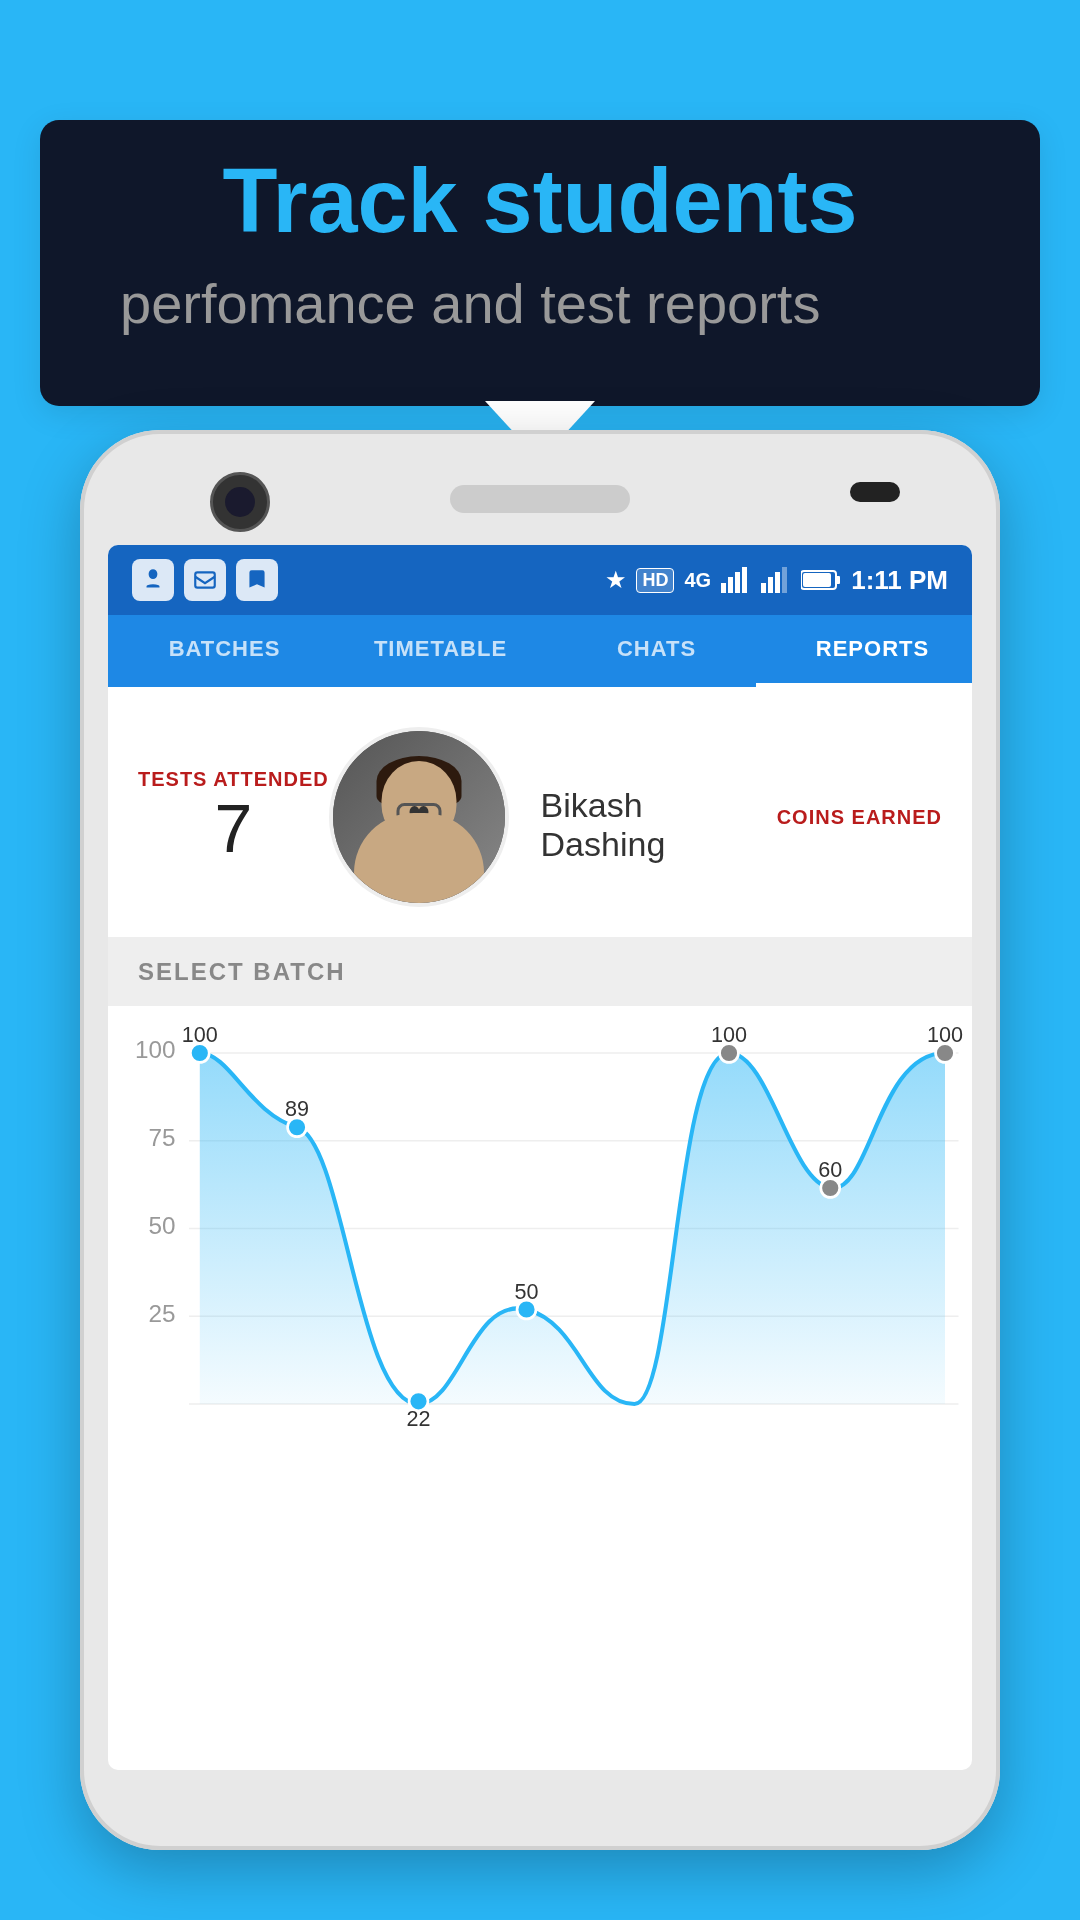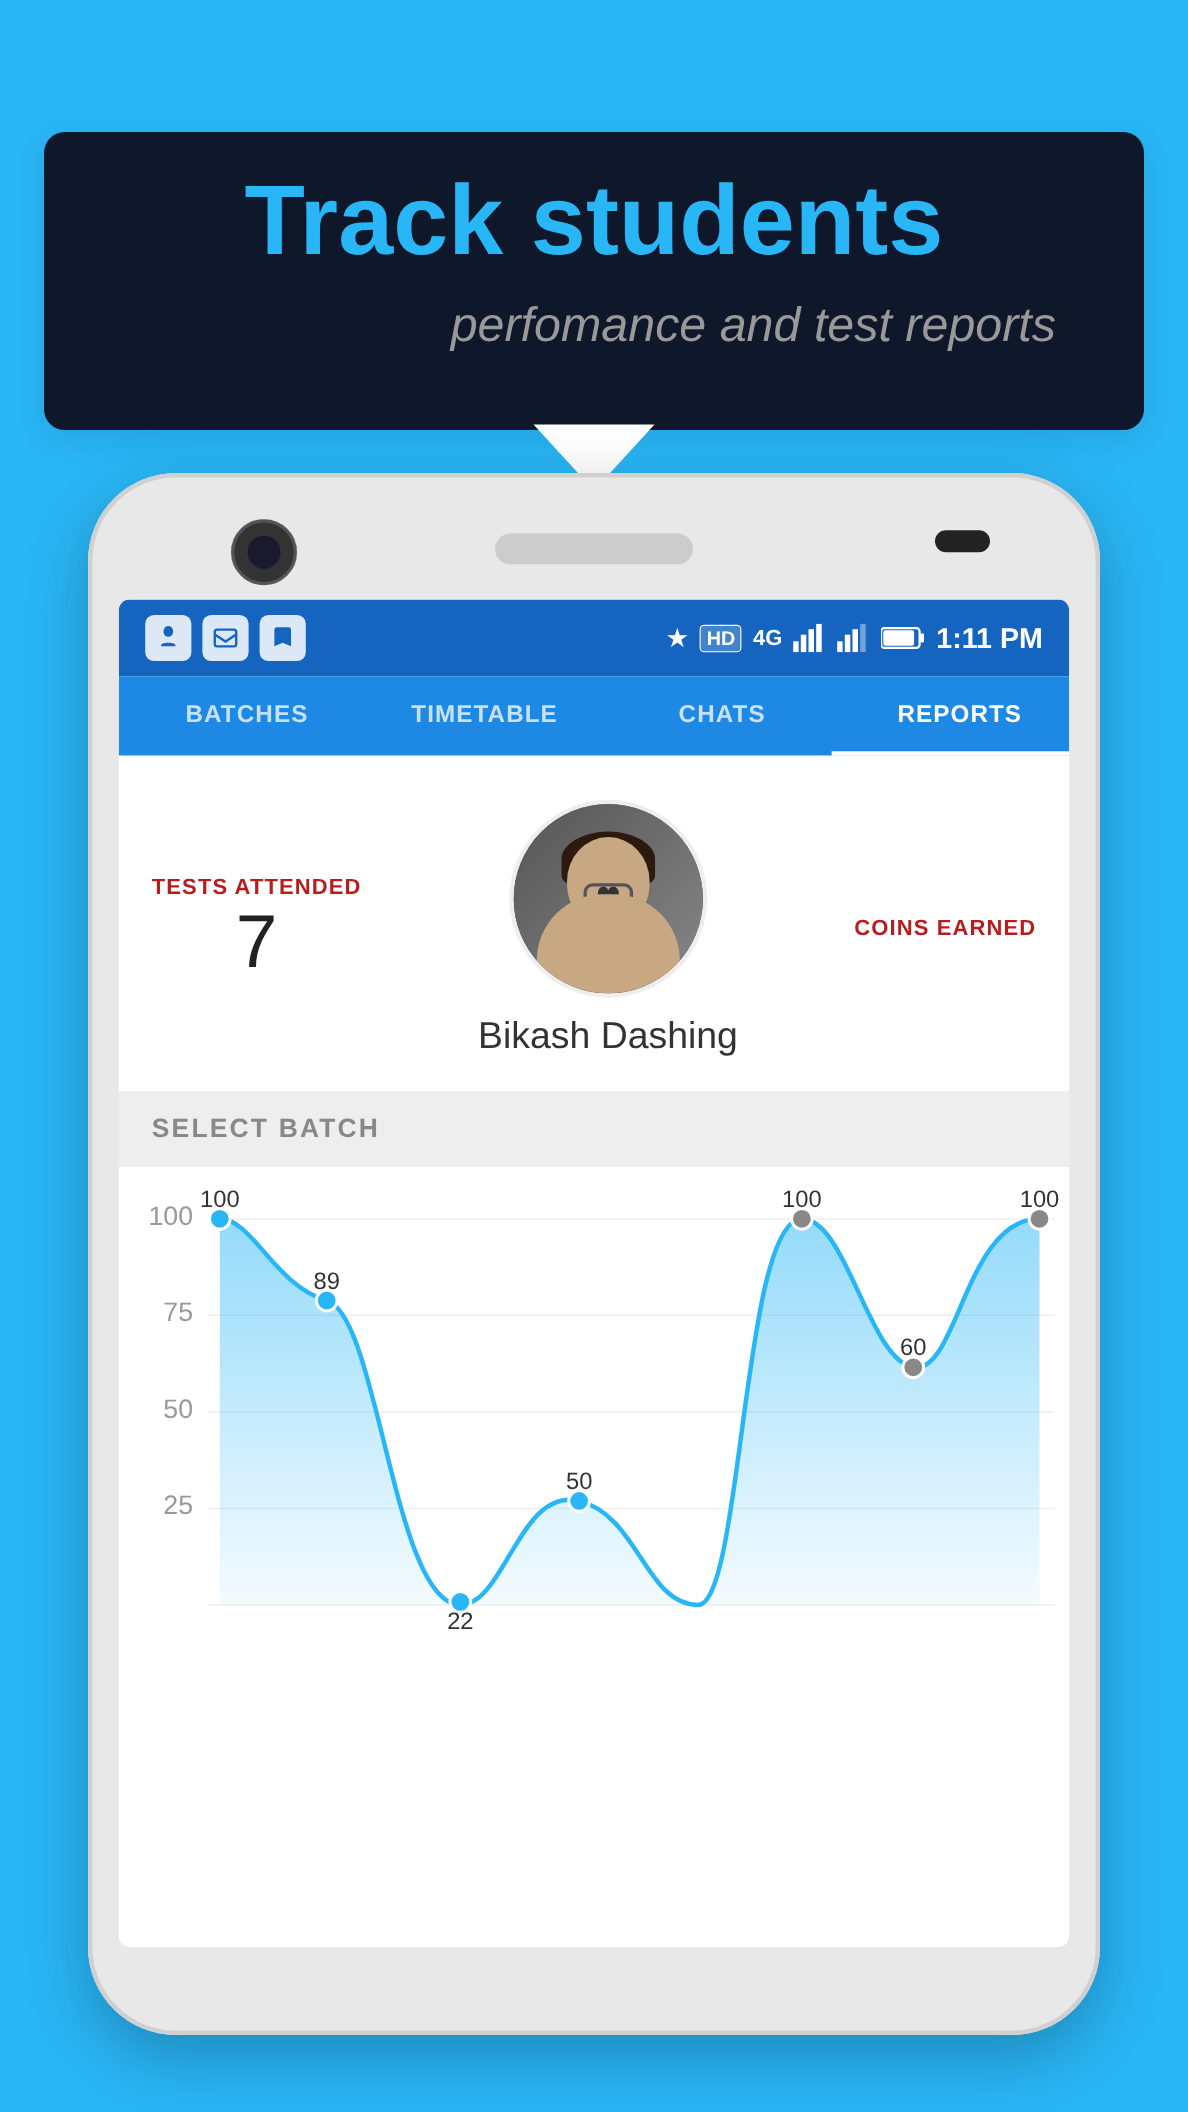--- a/index.html
+++ b/index.html
@@ -37,25 +37,24 @@
       border-top: 60px solid white;
     }
     .bubble-title {
       font-size: 90px;
       font-weight: bold;
       color: #29b6f6;
       text-align: center;
       line-height: 1.1;
     }
     .bubble-subtitle {
-      font-size: 44px;
+      font-size: 56px;
       color: #999;
-      text-align: right;
+      text-align: left;
       margin-top: 20px;
-      font-style: italic;
     }
 
     
     .phone-container {
       position: absolute;
       top: 430px;
       left: 80px;
       right: 80px;
       bottom: 0;
     }
@@ -225,23 +224,24 @@
       text-transform: uppercase;
     }
     .stat-value {
       font-size: 68px;
       font-weight: 300;
       color: #222;
       line-height: 1.1;
     }
     .avatar-section {
       display: flex;
-      flex-direction: column;
+      flex-direction: row;
       align-items: center;
       flex: 1;
+      gap: 32px;
     }
     .avatar-img {
       width: 180px;
       height: 180px;
       border-radius: 50%;
       background: #555;
       overflow: hidden;
       border: 4px solid #eee;
       display: flex;
       align-items: center;

